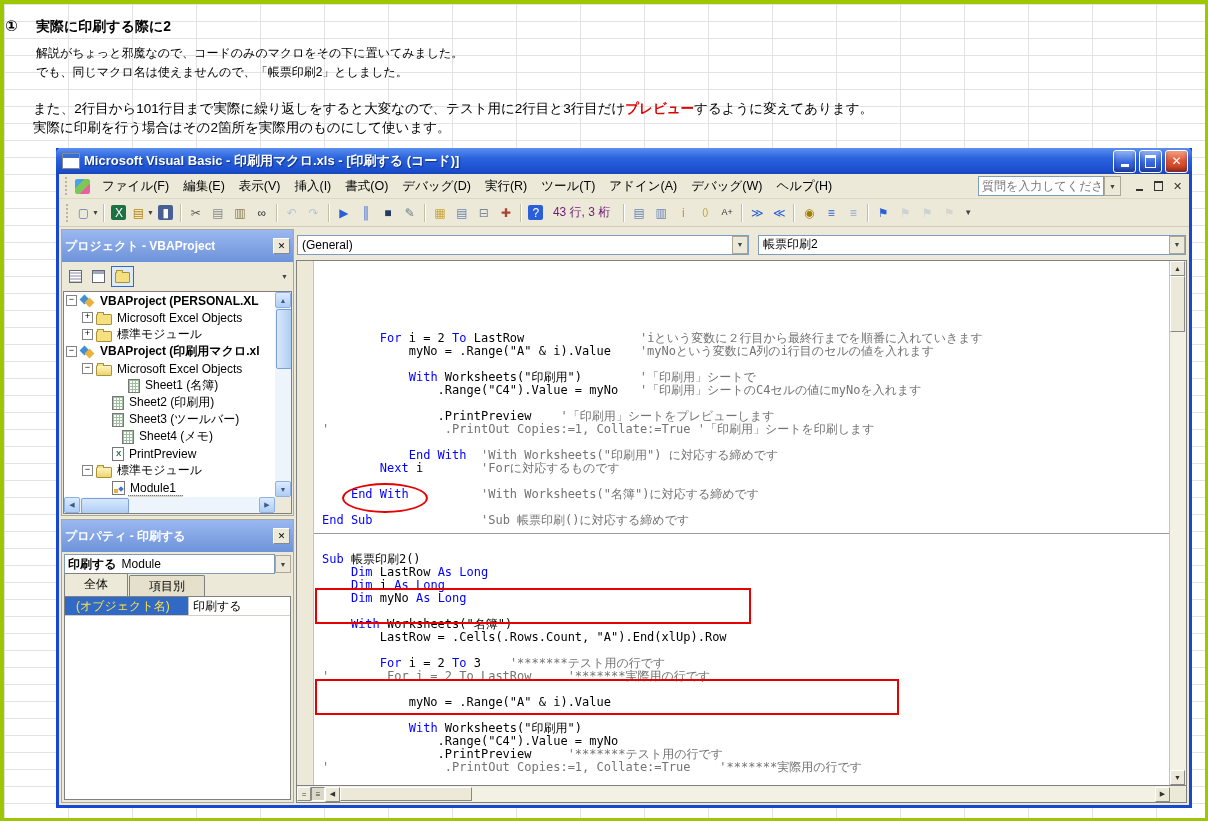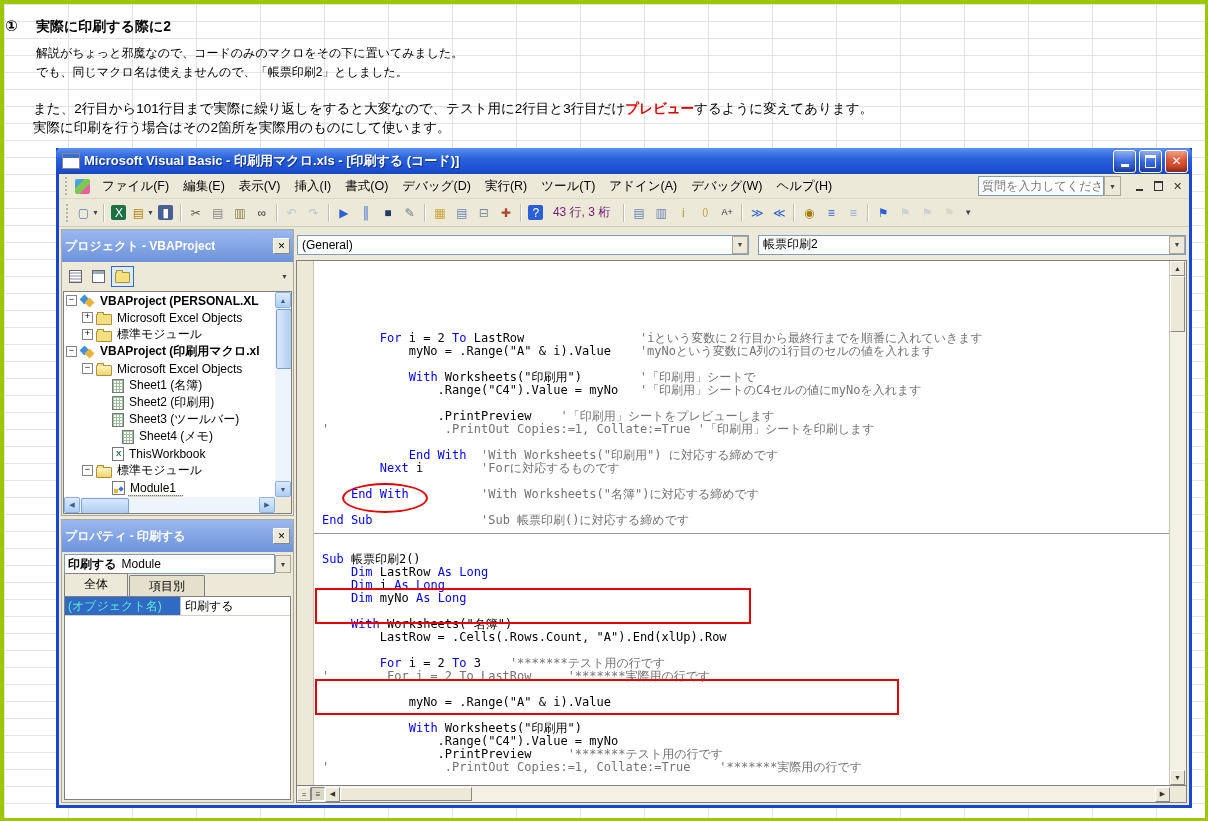--- a/index.html
+++ b/index.html
@@ -112,21 +112,21 @@
   .sel-row{height:22px;flex:none;display:flex;align-items:center;padding:1px 2px;}
   .sel-combo{flex:1;height:18px;background:#fff;border:1px solid #7f9db9;display:flex;align-items:center;padding-left:3px;font-size:12px;white-space:nowrap;overflow:hidden;}
   .sel-combo .b{font-weight:bold;margin-right:5px;}
   .combo-arrow{width:16px;height:18px;background:#ece9d8;border:1px solid #aca899;display:flex;align-items:center;justify-content:center;
     font-size:7px;color:#444;flex:none;box-sizing:border-box;}
   .tabs-row{height:20px;flex:none;display:flex;align-items:flex-end;padding:0 2px;gap:1px;}
   .ptab{font-size:12px;padding:2px 19px 1px;border:1px solid #808080;border-bottom:none;background:#e4e0cc;border-radius:2px 2px 0 0;}
   .ptab.active{background:#ece9d8;font-weight:normal;position:relative;top:0;padding-bottom:3px;}
   .props-grid{flex:1;margin:0 2px 2px;background:#fff;border:1px solid #808080;overflow:hidden;display:flex;flex-direction:column;}
   .prow{height:18px;display:flex;border-bottom:1px solid #d4d0c8;font-size:12px;flex:none;}
-  .pname{width:112px;flex:none;background:#316ac5;color:#5eead4;padding:1px 0 0 3px;border-right:1px solid #c0c0c0;white-space:nowrap;overflow:hidden;}
+  .pname{width:112px;flex:none;background:#316ac5;color:#fde047;padding:1px 0 0 11px;border-right:1px solid #c0c0c0;white-space:nowrap;overflow:hidden;}
   .pval{flex:1;padding:1px 0 0 4px;white-space:nowrap;}
   
   .codewin{flex:1;display:flex;flex-direction:column;min-width:0;min-height:0;}
   .combo-row{height:27px;flex:none;display:flex;align-items:center;gap:9px;padding:2px 1px;background:#ece9d8;}
   .code-combo{height:20px;background:#fff;border:1px solid #7f9db9;display:flex;align-items:center;box-sizing:border-box;}
   .code-combo .cc-text{flex:1;font-size:12px;padding-left:4px;white-space:nowrap;overflow:hidden;}
   .cc-left{width:452px;flex:none;}
   .cc-right{flex:1;}
   .code-body{flex:1;display:flex;background:#fff;border:1px solid #808080;min-height:0;position:relative;}
   .code-margin{width:16px;flex:none;background:#ece9d8;border-right:1px solid #c8c5b2;}
@@ -383,21 +383,21 @@
                   <div class="tree-row" style="padding-left: 2px;">
                     <span class="expander">−</span>
                     <span class="ti ti-vba-project"></span>
                     <span class="tree-label b">VBAProject (印刷用マクロ.xl</span>
                   </div>
                   <div class="tree-row" style="padding-left: 18px;">
                     <span class="expander">−</span>
                     <span class="ti ti-folder-open"></span>
                     <span class="tree-label">Microsoft Excel Objects</span>
                   </div>
-                  <div class="tree-row" style="padding-left: 34px;">
+                  <div class="tree-row" style="padding-left: 50px;">
                     <span class="exp-sp"></span>
                     <span class="ti ti-sheet"></span>
                     <span class="tree-label">Sheet1 (名簿)</span>
                   </div>
                   <div class="tree-row" style="padding-left: 34px;">
                     <span class="exp-sp"></span>
                     <span class="ti ti-sheet"></span>
                     <span class="tree-label">Sheet2 (印刷用)</span>
                   </div>
                   <div class="tree-row" style="padding-left: 34px;">
@@ -406,21 +406,21 @@
                     <span class="tree-label">Sheet3 (ツールバー)</span>
                   </div>
                   <div class="tree-row" style="padding-left: 34px; margin-left: 10px;">
                     <span class="exp-sp"></span>
                     <span class="ti ti-sheet"></span>
                     <span class="tree-label">Sheet4 (メモ)</span>
                   </div>
                   <div class="tree-row" style="padding-left: 34px;">
                     <span class="exp-sp"></span>
                     <span class="ti ti-workbook"></span>
-                    <span class="tree-label">ThisWorkbook</span>
+                    <span class="tree-label">PrintPreview</span>
                   </div>
                   <div class="tree-row" style="padding-left: 18px;">
                     <span class="expander">−</span>
                     <span class="ti ti-folder-open"></span>
                     <span class="tree-label">標準モジュール</span>
                   </div>
                   <div class="tree-row" style="padding-left: 34px;">
                     <span class="exp-sp"></span>
                     <span class="ti ti-module"></span>
                     <span class="tree-label">Module1</span>

